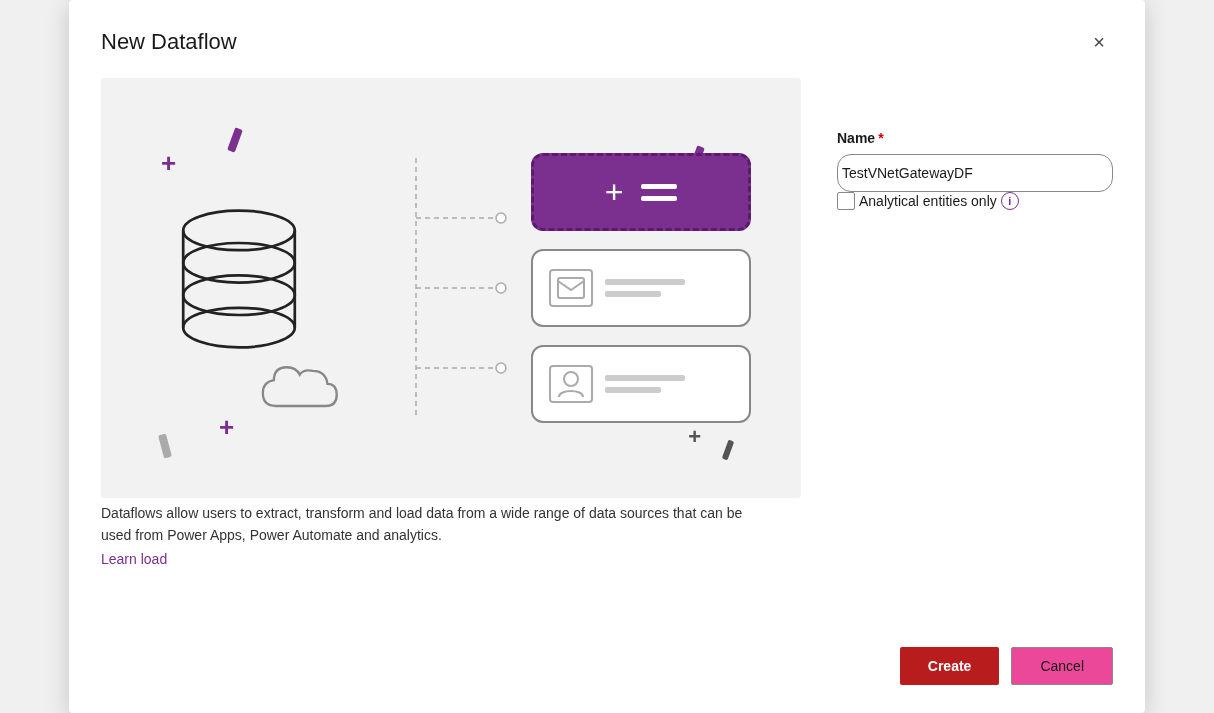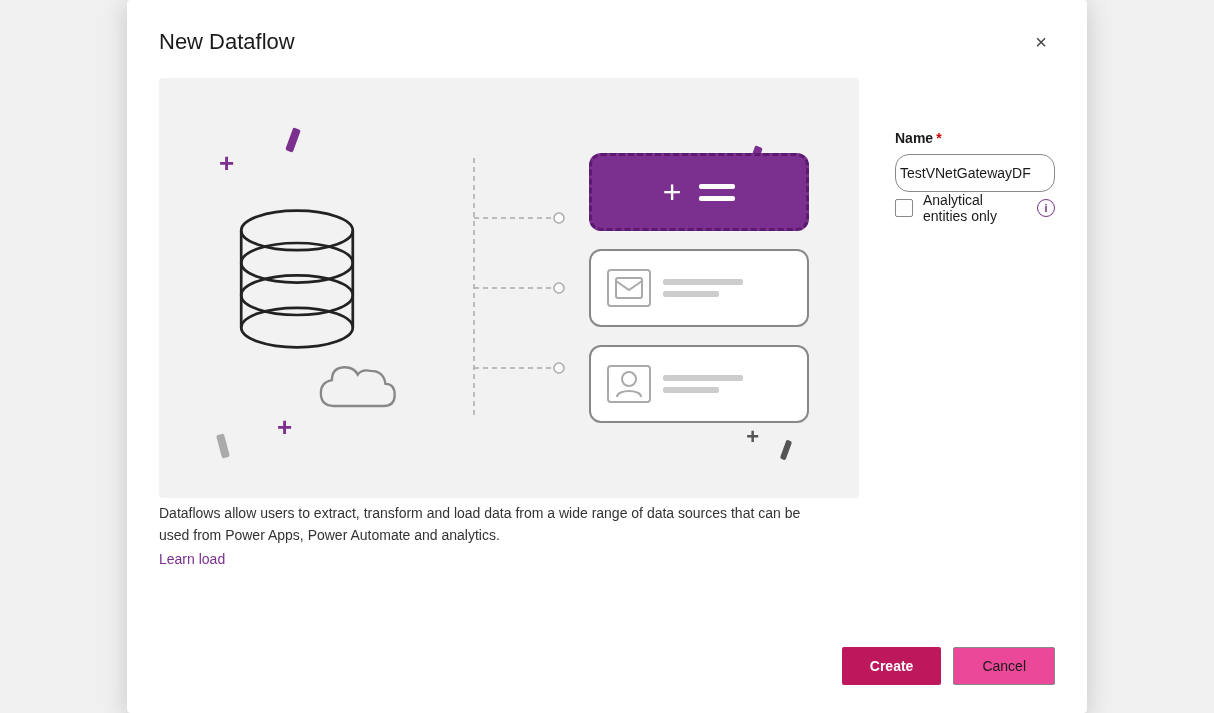--- a/index.html
+++ b/index.html
@@ -6,21 +6,21 @@
     body {
       background: #f0f0f0;
       display: flex;
       align-items: center;
       justify-content: center;
       min-height: 100vh;
       font-family: 'Segoe UI', Arial, sans-serif;
     }
     .dialog {
       background: #ffffff;
-      width: 960px;
+      width: 1076px;
       min-height: 713px;
       border-radius: 4px;
       box-shadow: 0 4px 24px rgba(0,0,0,0.18);
       display: flex;
       flex-direction: column;
       padding: 28px 32px 28px 32px;
       position: relative;
     }
     .dialog-header {
       display: flex;
@@ -224,21 +224,21 @@
     .options-label {
       font-size: 14px;
       font-weight: 600;
       color: #1a1a1a;
       margin-top: 22px;
       margin-bottom: 12px;
     }
     .checkbox-row {
       display: flex;
       align-items: center;
-      gap: 10px;
+      gap: 4px;
     }
     .checkbox-box {
       width: 18px;
       height: 18px;
       border: 1.5px solid #888;
       border-radius: 2px;
       background: white;
       cursor: pointer;
       flex-shrink: 0;
     }
@@ -261,21 +261,21 @@
       flex-shrink: 0;
     }
     
     .dialog-footer {
       display: flex;
       justify-content: flex-end;
       gap: 12px;
       margin-top: 32px;
     }
     .btn-create {
-      background: #be185d;
+      background: #b91c1c;
       color: white;
       border: none;
       border-radius: 2px;
       padding: 10px 28px;
       font-size: 14px;
       font-weight: 600;
       cursor: pointer;
       min-width: 90px;
     }
     .btn-cancel {

